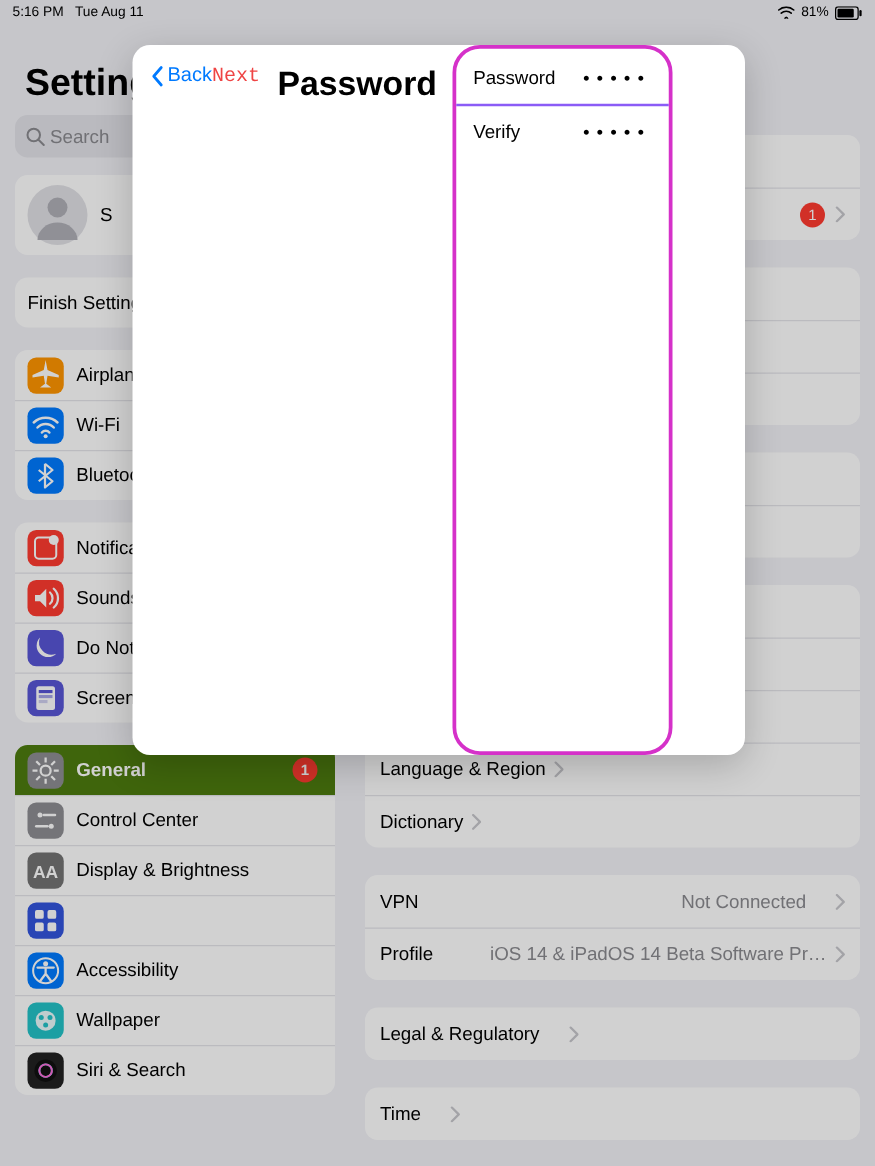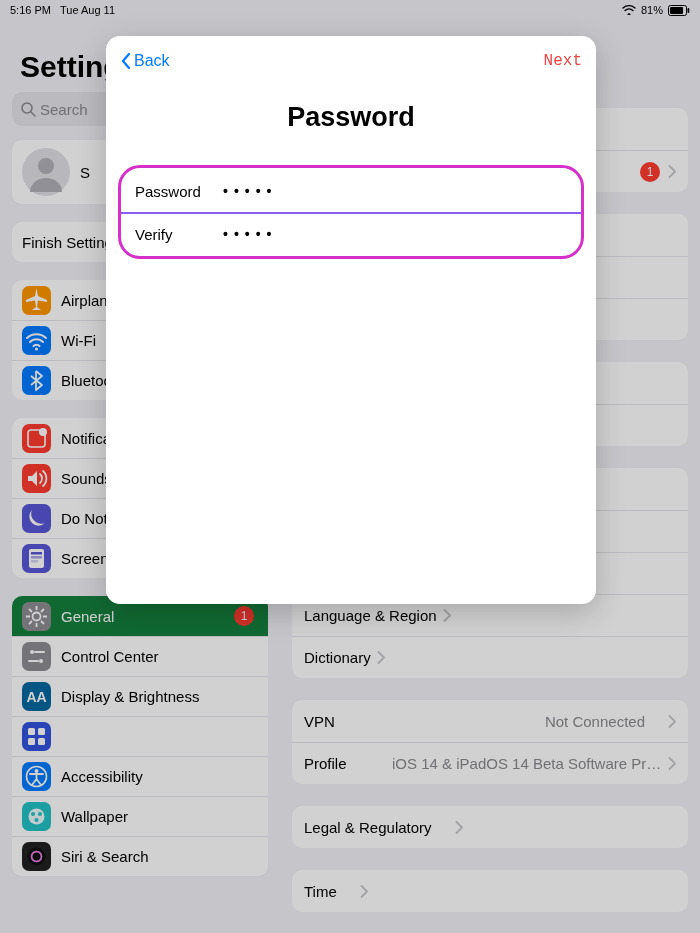--- a/index.html
+++ b/index.html
@@ -22,40 +22,40 @@
   .search-wrap { margin: 0 12px 14px 12px; }
   .search { background: #e3e3e9; border-radius: 10px; height: 34px; display: flex; align-items: center; padding: 0 8px; color: #8a8a8f; font-size: 15px; }
   .search svg { margin-right: 4px; flex-shrink: 0; }
 
   .group { background: #fff; margin: 0 12px 18px 12px; border-radius: 10px; overflow: hidden; }
   .row { display: flex; align-items: center; min-height: 40px; padding: 4px 10px; border-top: 1px solid #e5e5ea; position: relative; }
   .group .row:first-child { border-top: none; }
   .row .ic { width: 29px; height: 29px; border-radius: 7px; display: flex; align-items: center; justify-content: center; margin-right: 10px; flex-shrink: 0; }
   .row .lbl { font-size: 15px; color: #000; flex: 1; white-space: nowrap; overflow: hidden; text-overflow: ellipsis; }
   .row .badge { background: #ff3b30; color: #fff; border-radius: 10px; min-width: 20px; height: 20px; font-size: 12px; display: flex; align-items: center; justify-content: center; margin-right: 4px; padding: 0 5px; }
-  .row.selected { background: #15803d; }
+  .row.selected { background: #4d7c0f; font-weight: bold; }
   .row.selected .lbl { color: #fff; }
 
   .account { display: flex; align-items: center; padding: 8px 10px; min-height: 56px; }
   .avatar { width: 48px; height: 48px; border-radius: 50%; background: #e1e1e6; display: flex; align-items: center; justify-content: center; margin-right: 10px; }
 
   
   .detail-inner { padding: 0 12px; }
   .detail-spacer-top { height: 88px; }
   .dgroup { background: #fff; border-radius: 10px; overflow: hidden; margin-bottom: 22px; }
   .drow { display: flex; align-items: center; min-height: 42px; padding: 0 12px; border-top: 1px solid #e5e5ea; }
   .dgroup .drow:first-child { border-top: none; gap: 17px; }
   .drow .dlbl { font-size: 15px; color: #000; }
   .drow .dval { margin-left: auto; color: #8a8a8f; font-size: 15px; white-space: nowrap; overflow: hidden; text-overflow: ellipsis; max-width: 270px; }
   .drow .chev { margin-left: 6px; color: #c7c7cc; flex-shrink:0; }
   .drow .dbadge { background: #ff3b30; color: #fff; border-radius: 10px; min-width: 20px; height: 20px; font-size: 12px; display: flex; align-items: center; justify-content: center; margin-left: auto; margin-right: 2px; }
 
   
   .scrim { position: absolute; inset: 0; background: rgba(0,0,0,0.18); }
-  .modal { position: absolute; left: 106px; top: 36px; width: 490px; height: 568px; background: #fff; border-radius: 14px; box-shadow: 0 8px 30px rgba(0,0,0,0.2); display: flex; flex-direction: column; }
+  .modal { position: absolute; left: 106px; top: 36px; width: 490px; height: 568px; background: #fff; border-radius: 14px; box-shadow: 0 8px 30px rgba(0,0,0,0.2); display: flex; flex-direction: row; }
   .modal-header { height: 50px; display: flex; align-items: center; padding: 0 14px; }
   .back-btn { color: #007aff; font-size: 16px; display: flex; align-items: center; gap: 2px; cursor: pointer; }
   .next-btn { color: #ef4444; font-size: 16px; margin-left: auto; cursor: pointer; font-family: Liberation Mono, monospace; }
   .modal-title { text-align: center; font-size: 27px; font-weight: 700; margin-top: 16px; margin-bottom: 32px; }
   .pw-box { margin: 0 12px; border: 3px solid #d531c9; border-radius: 22px; padding: 2px 0; }
   .pw-row { display: flex; align-items: center; height: 42px; padding: 0 14px; }
   .pw-row + .pw-row { border-top: 2px solid #8b5cf6; }
   .pw-label { width: 88px; font-size: 15px; }
   .pw-dots { letter-spacing: 6px; font-size: 14px; font-weight: 800; }
   .pw-hint { color: #8a8a8f; font-size: 12px; line-height: 1.35; padding: 6px 16px 0 16px; }
@@ -211,21 +211,21 @@
               <svg width="29" height="29" viewBox="0 0 29 29">
                 <circle cx="10" cy="10" r="2" fill="#fff"></circle>
                 <line x1="13" y1="10" x2="22" y2="10" stroke="#fff" stroke-width="2" stroke-linecap="round"></line>
                 <circle cx="19" cy="19" r="2" fill="#fff"></circle>
                 <line x1="7" y1="19" x2="16" y2="19" stroke="#fff" stroke-width="2" stroke-linecap="round"></line>
               </svg>
             </div>
             <span class="lbl">Control Center</span>
           </div>
           <div class="row">
-            <div class="ic" style="background:#0369a1">
+            <div class="ic" style="background:#737373">
               <svg width="29" height="29" viewBox="0 0 29 29">
                 <text x="14.5" y="20" text-anchor="middle" font-size="14" font-weight="700" fill="#fff" font-family="Arial">AA</text>
               </svg>
             </div>
             <span class="lbl">Display &amp; Brightness</span>
           </div>
           <div class="row">
             <div class="ic" style="background:#3355dd">
               <svg width="29" height="29" viewBox="0 0 29 29">
                 <rect x="6" y="6" width="7" height="7" rx="1.5" fill="#fff"></rect>

